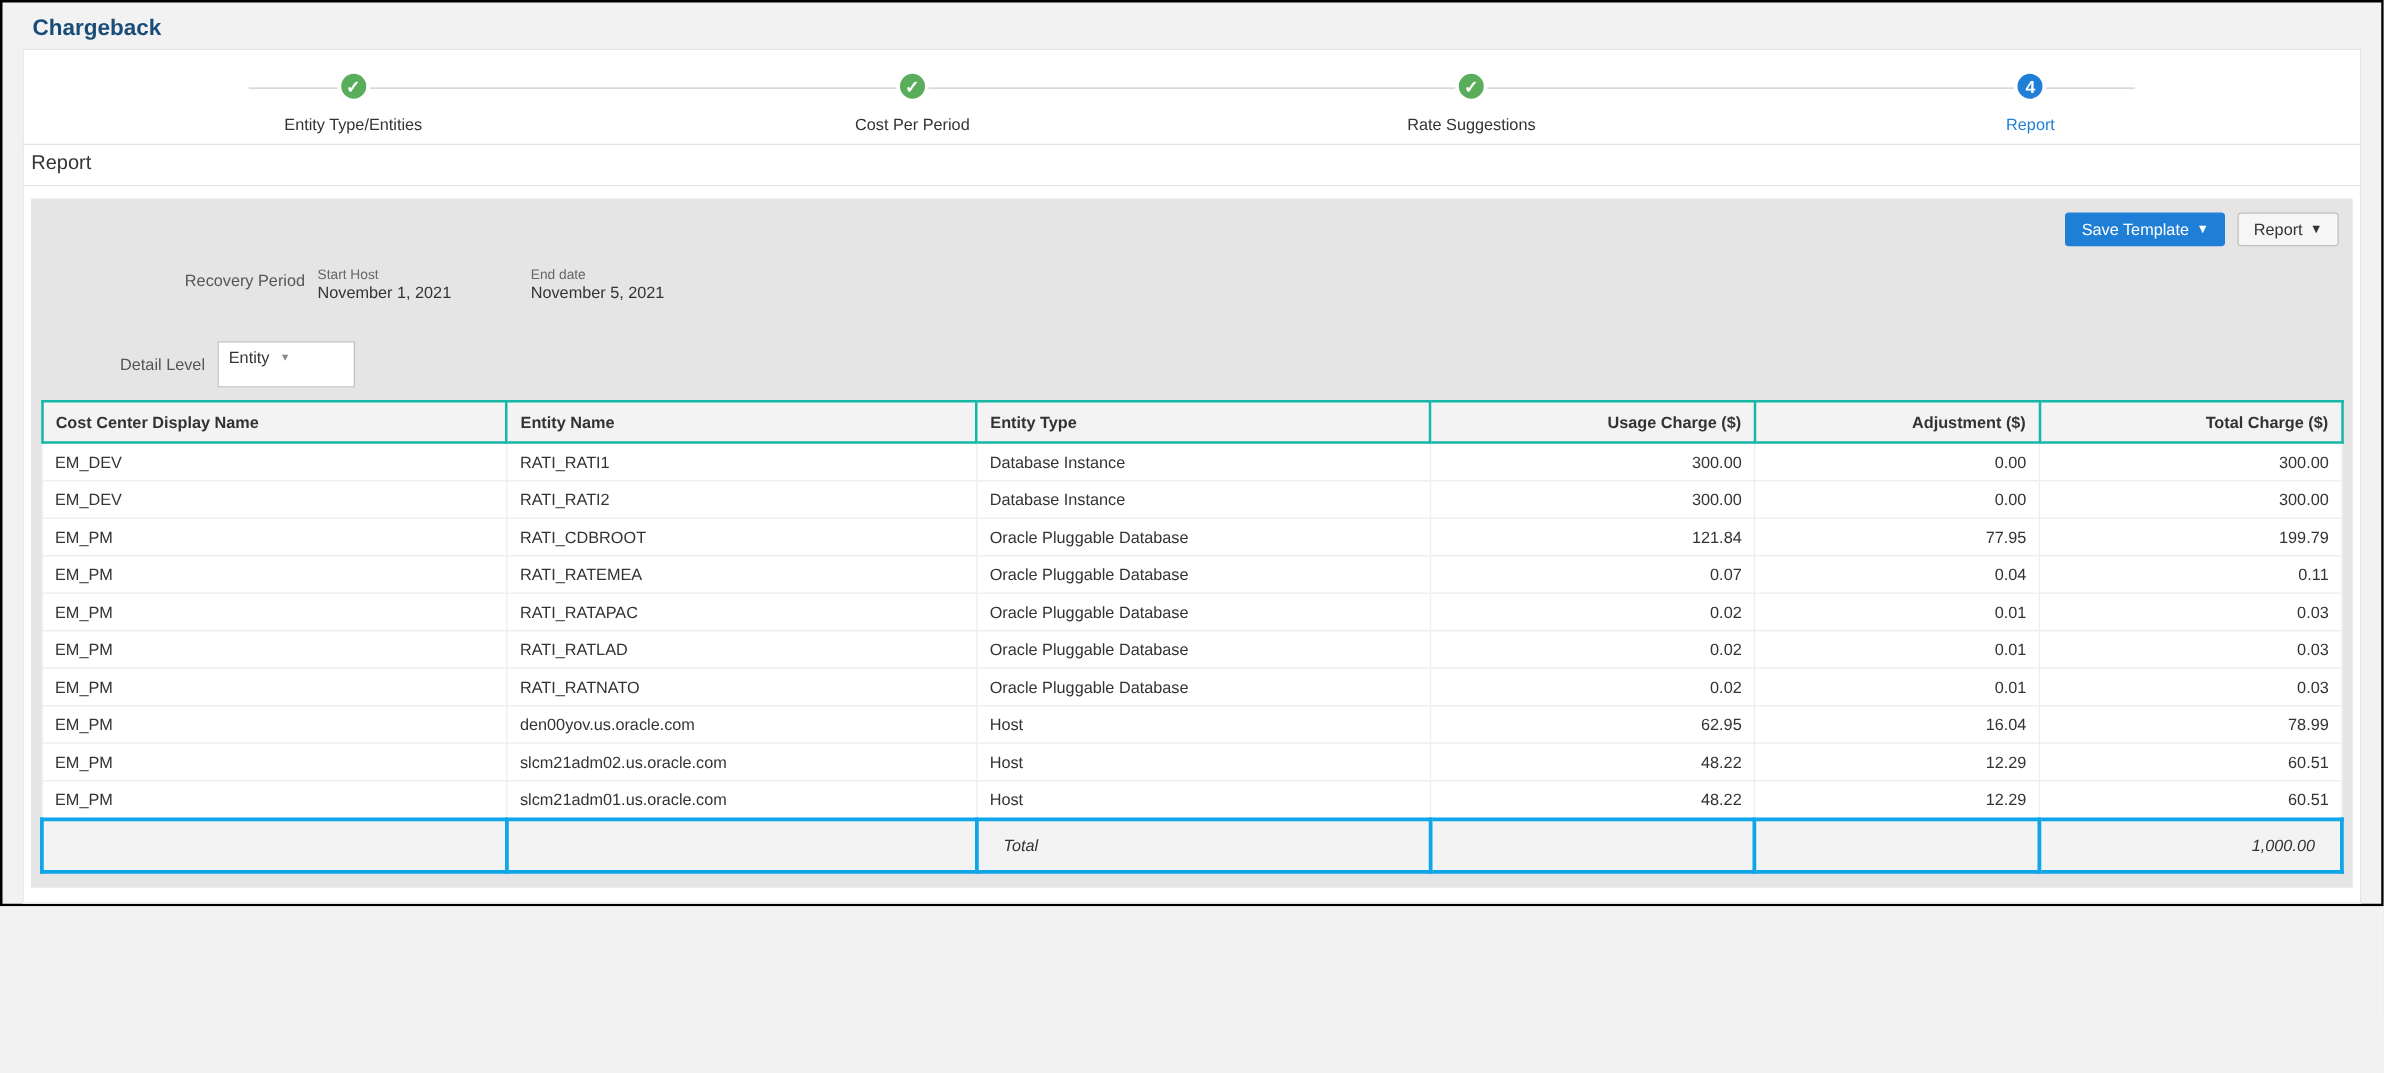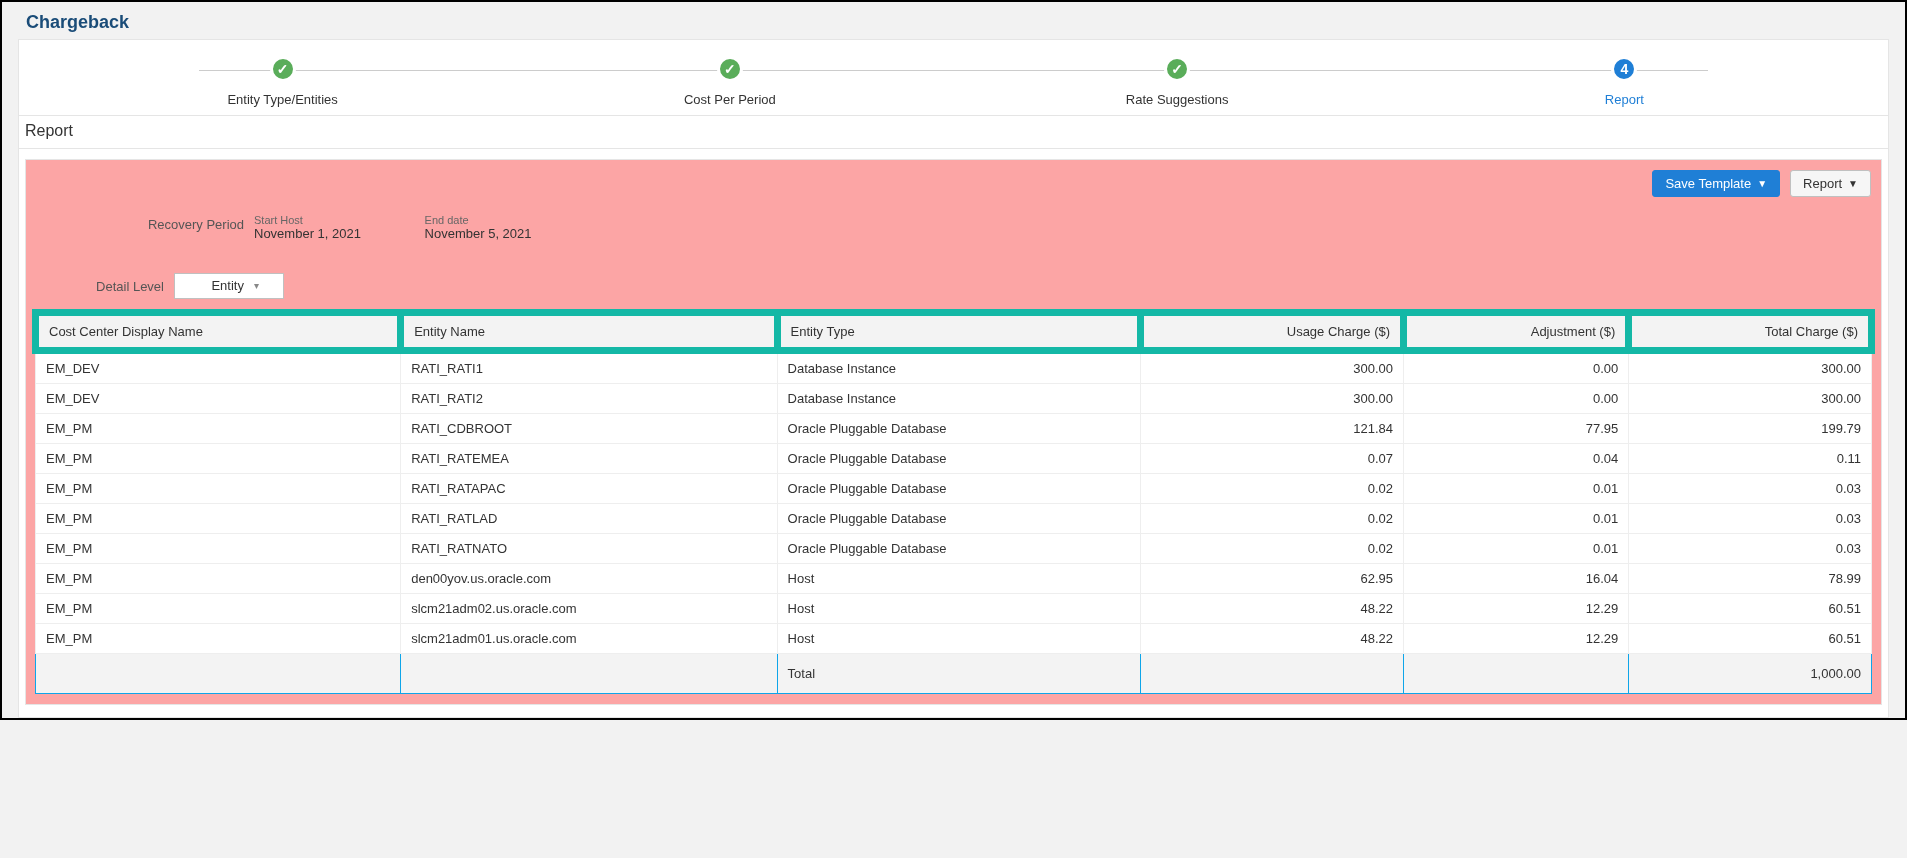--- a/index.html
+++ b/index.html
@@ -72,21 +72,21 @@
   .section-heading {
     font-size: 16px;
     color: #333;
     padding: 6px 6px 8px 6px;
     border-bottom: 1px solid #e5e5e5;
   }
 
   .panel {
     border: 1px solid #e5e5e5;
     margin: 10px 6px 6px 6px;
-    background: #fca5a5;
+    background: #e5e5e5;
     position: relative;
   }
 
   .toolbar {
     display: flex;
     justify-content: flex-end;
     gap: 10px;
     padding: 10px 10px 0 10px;
     position: relative;
   }
@@ -137,58 +137,59 @@
 
   .detail-row {
     display: flex;
     align-items: center;
     padding: 20px 28px 10px 28px;
   }
   .detail-label { width: 120px; text-align: right; color: #555; padding-right: 10px; }
   .select {
     border: 1px solid #c0c0c0;
     background:#fff;
-    padding: 4px 24px 5px 8px;
+    padding: 4px 24px 16px 8px;
     font-size: 13px;
     min-width: 110px;
     position: relative;
     display:inline-flex;
     align-items:center;
-    justify-content:flex-end;
+    justify-content:flex-start;
     gap:10px;
   }
   .select .caret { color:#888; }
 
   table.data {
     width: calc(100% - 12px);
     margin: 0 6px 10px 6px;
     border-collapse: collapse;
     font-size: 13px;
   }
   table.data th {
     background: #f3f3f3;
     text-align: left;
-    font-weight: 400;
+    font-weight: 700;
     padding: 8px 10px;
-    border: 7px solid #14b8a6;
+    border: 2px solid #14b8a6;
     color: #333;
   }
   table.data th.num { text-align: right; }
   table.data td {
     padding: 7px 10px;
     border: 1px solid #eee;
     background: #fff;
     color: #333;
   }
   table.data td.num { text-align: right; }
   table.data tfoot td {
     background: #f3f3f3;
     font-weight: 400;
-    border: 1px solid #0ea5e9;
-    padding: 12px 10px;
+    border: 3px solid #0ea5e9;
+    padding: 12px 20px;
+    font-style: italic;
   }
 
   .footer-links {
     display:flex; justify-content:flex-end; gap: 26px;
     padding: 12px 20px 16px 20px;
     font-size: 13px;
   }
   .footer-links a { color: #1f7fd6; text-decoration: none; cursor:pointer; }
   .content-between { margin: 0 16px; background:#fff; border:1px solid #e5e5e5; border-top:none; padding: 0 0 6px 0; }
 </style>

